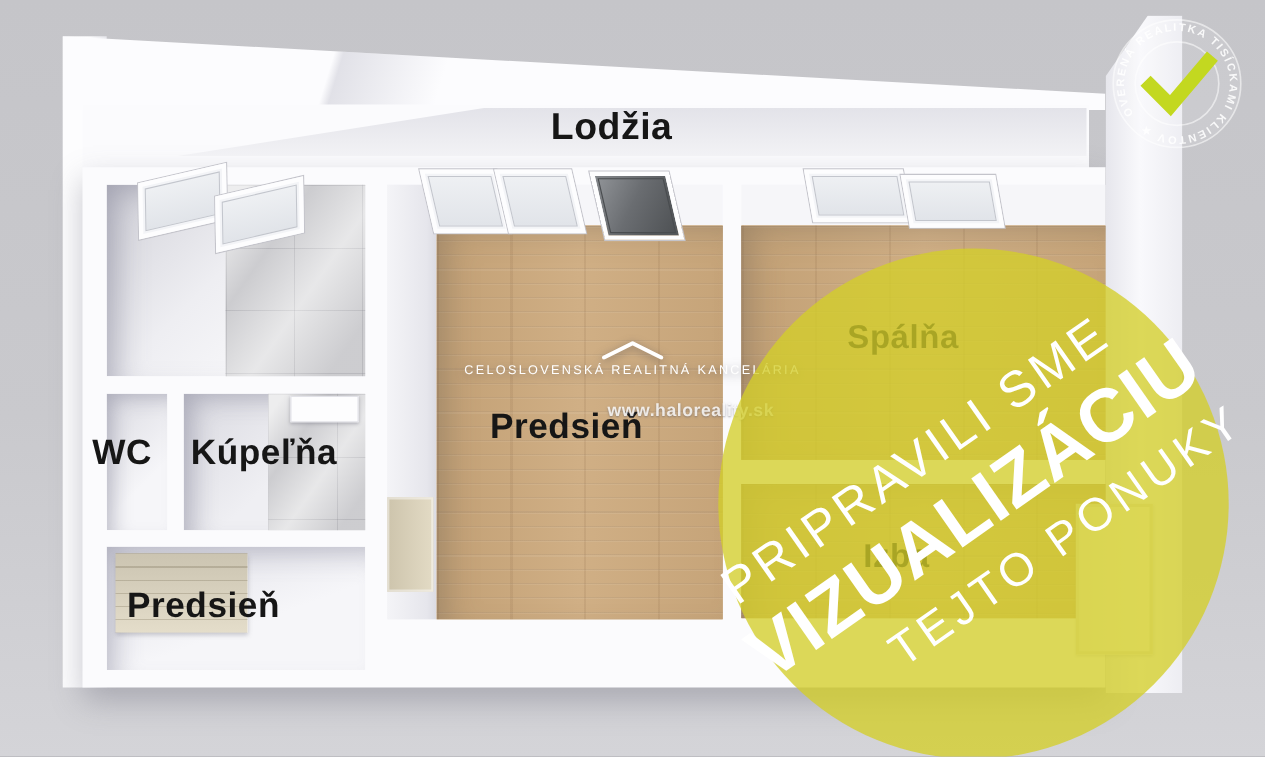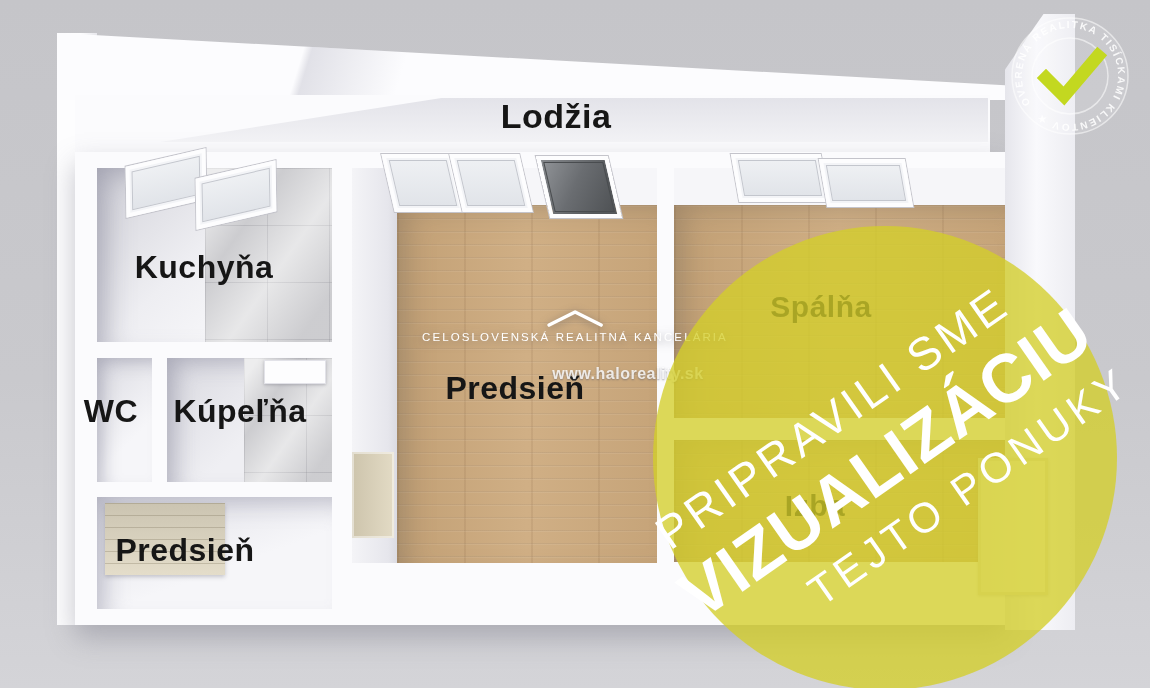--- a/index.html
+++ b/index.html
@@ -154,21 +154,20 @@
     <div class="win dark"></div>
 
     <div class="room bedroom">
       <div class="wood"></div>
     </div>
     <div class="win b1"></div>
     <div class="win b2"></div>
 
     <div class="room izba-room wood"></div>
 
-    <span class="rlabel" style="left:129px;top:115px;">Kuchyňa</span>
     <span class="rlabel" style="left:36px;top:259px;">WC</span>
     <span class="rlabel" style="left:165px;top:259px;">Kúpeľňa</span>
     <span class="rlabel" style="left:110px;top:398px;">Predsieň</span>
     <span class="rlabel" style="left:440px;top:236px;">Predsieň</span>
     <span class="rlabel spalna" style="left:746px;top:155px;">Spálňa</span>
     <span class="rlabel izba" style="left:740px;top:354px;">Izba</span>
   </div>
 
   <div class="izba-door"></div>
   <div class="right-wall"></div>

